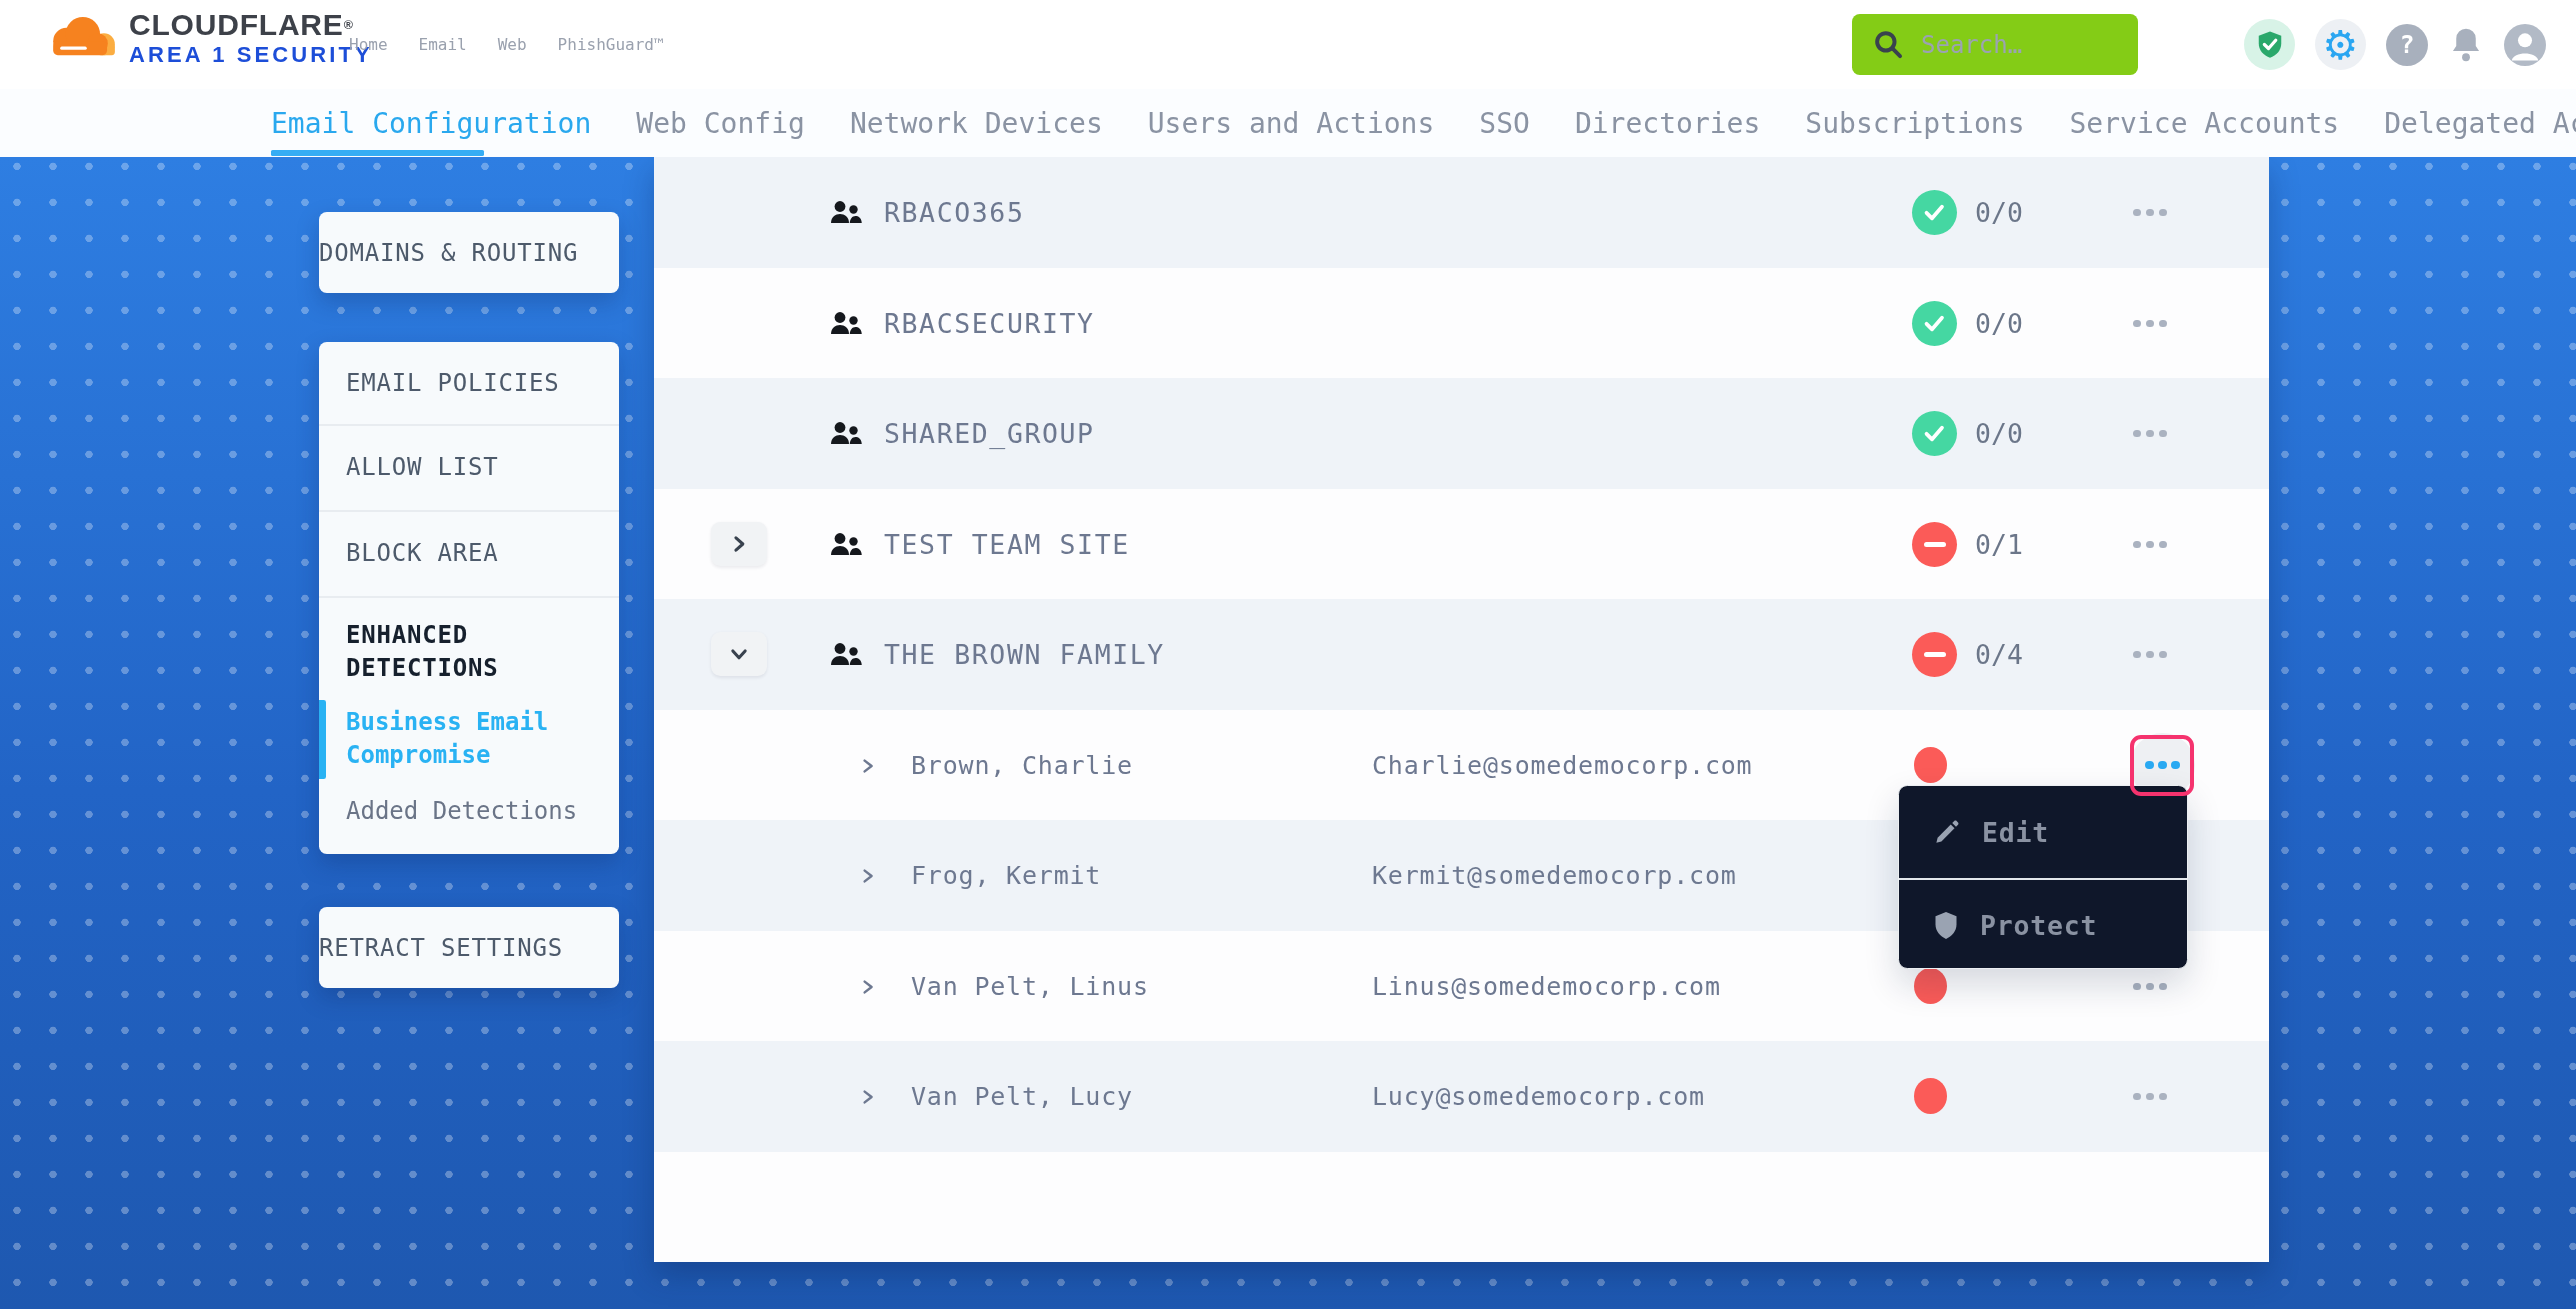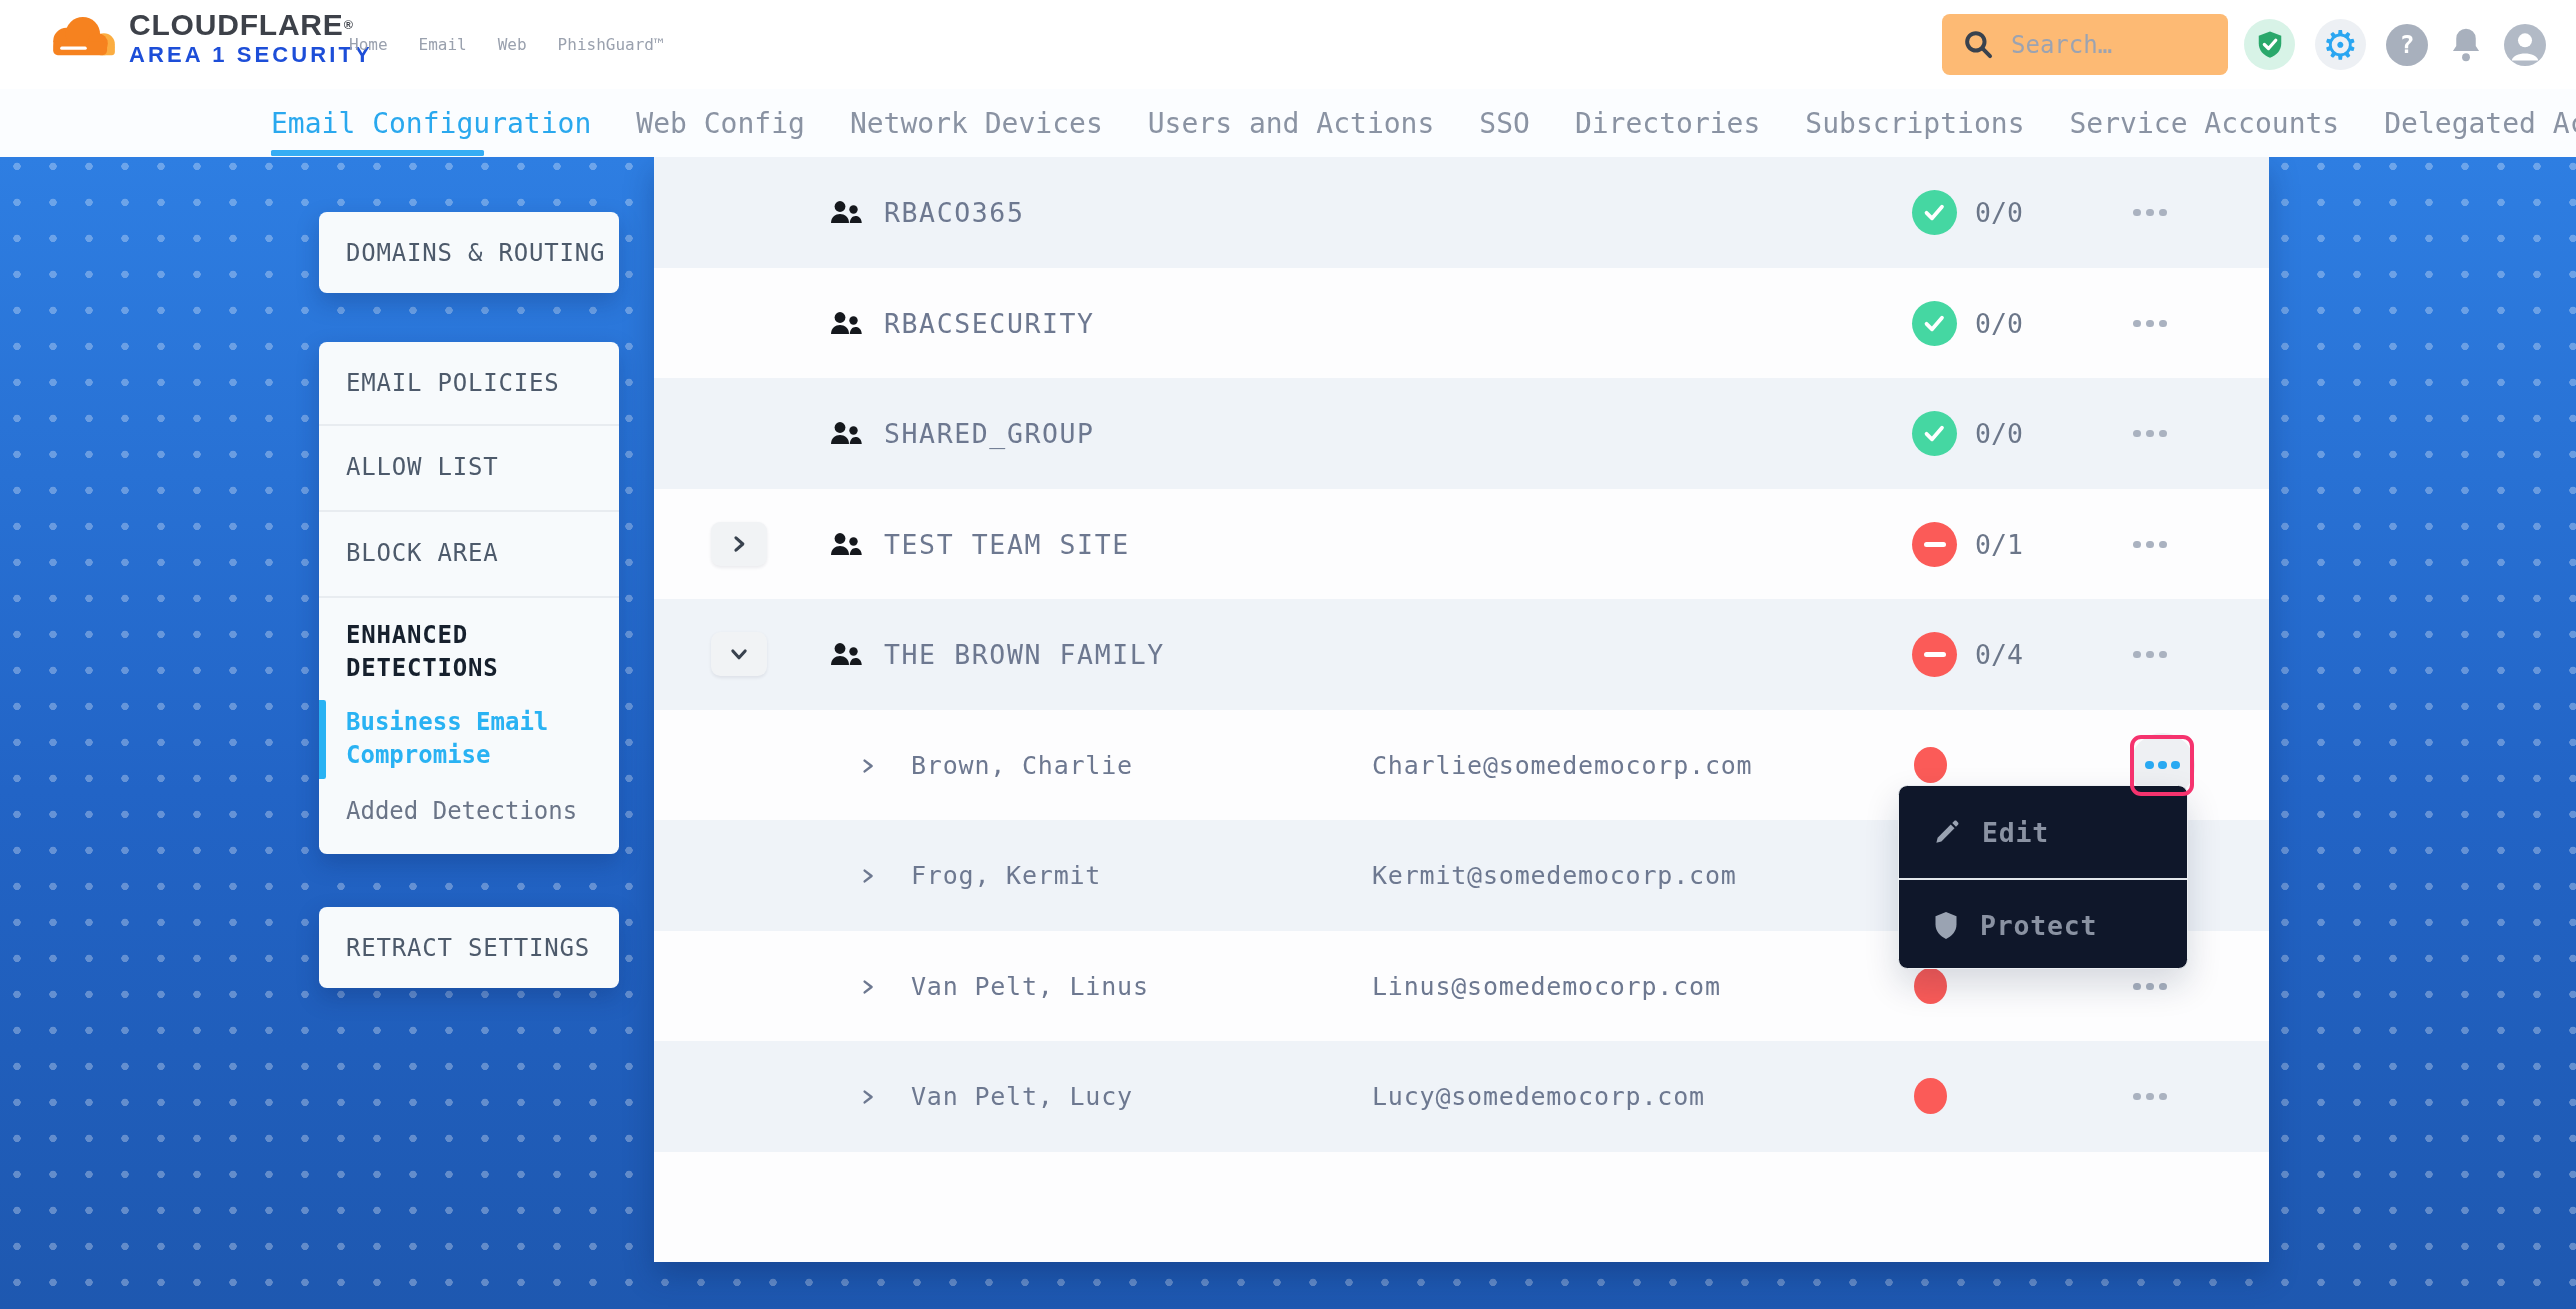--- a/index.html
+++ b/index.html
@@ -9,21 +9,21 @@
   
   .topbar { position:absolute; left:0; top:0; width:2576px; height:89px; background:#ffffff; z-index:30; }
   .logo { position:absolute; left:43px; top:7.8px; display:flex; align-items:center; gap:11px; }
   .logo-text { display:flex; flex-direction:column; }
   .brand-line { font-family:"Liberation Sans", sans-serif; font-weight:800; font-size:30px; letter-spacing:0.8px; color:#3d4149; line-height:34px; }
   .brand-line sup { font-size:12.5px; vertical-align:top; }
   .brand-sub { font-family:"Liberation Sans", sans-serif; font-weight:700; font-size:22px; letter-spacing:3.1px; color:#1d4ed8; line-height:26.5px; }
   .top-nav { position:absolute; left:349px; top:0; height:89px; display:flex; align-items:center; gap:31px; }
   .top-nav-item { font-size:16px; color:#9aa1ae; cursor:pointer; }
 
-  .search-box { position:absolute; left:1942px; top:14px; width:286px; height:61px; background:#fdba74; border-radius:7.8px; display:flex; align-items:center; padding-left:22px; gap:17px; }
+  .search-box { position:absolute; left:1852px; top:14px; width:286px; height:61px; background:#84cc16; border-radius:7.8px; display:flex; align-items:center; padding-left:22px; gap:17px; }
   .search-box input { border:none; outline:none; background:transparent; font-family:"DejaVu Sans Mono", monospace; font-size:24px; color:#57606c; width:195px; }
   .search-box input::placeholder { color:#9ba3b2; }
 
   .top-icons { position:absolute; right:30px; top:0; height:89px; display:flex; align-items:center; gap:20px; }
   .icon-chip { border-radius:50%; display:flex; align-items:center; justify-content:center; cursor:pointer; }
   .chip-shield { width:51px; height:51px; background:#d8f3e7; }
   .chip-gear { width:51px; height:51px; background:#edf0f4; }
   .gear-glyph { font-family:"DejaVu Sans", sans-serif; font-size:40px; color:#2aa6f1; line-height:1; }
   .chip-help { width:42px; height:42px; background:#a8b0bd; color:#fff; font-size:25px; font-weight:bold; }
   .chip-avatar { width:42px; height:42px; background:#b2bac6; overflow:hidden; position:relative; }
@@ -41,21 +41,21 @@
     background-image:
       radial-gradient(circle 3.5px at 17px 9.3px, rgba(255,255,255,0.30) 0 3.5px, transparent 3.9px),
       linear-gradient(180deg, #2e7ee2 0%, #2264c6 55%, #1e58b0 100%);
     background-size:36px 36px, 100% 100%; }
 
   
   .side-card { position:absolute; left:319px; width:300px; background:#f7fafc; border-radius:7.8px; box-shadow:0 9.3px 22px rgba(10,35,90,.25); z-index:10; }
   .card-domains { top:212px; height:81px; }
   .card-policies { top:342px; height:512px; }
   .card-retract { top:907px; height:81px; }
-  .side-single { height:100%; display:flex; align-items:center; padding-left:27px; font-size:24px; color:#4d5a6b; letter-spacing:0.8px; cursor:pointer; }
+  .side-single { height:100%; display:flex; align-items:center; font-size:24px; color:#4d5a6b; letter-spacing:0.8px; cursor:pointer; }
   .side-item { position:absolute; left:0; width:100%; display:flex; align-items:center; padding-left:27px; font-size:24px; color:#4d5a6b; letter-spacing:0.8px; cursor:pointer; }
   .side-div { position:absolute; left:0; width:100%; height:1.6px; background:#e8ecf0; }
   .enh-title { position:absolute; left:27px; top:619px; width:233px; font-size:24px; line-height:33px; color:#16202d; font-weight:bold; letter-spacing:0.8px; }
   .bec-bar { position:absolute; left:0; top:358px; width:7px; height:79px; background:#29b2f3; border-radius:0 2.3px 2.3px 0; }
   .bec-link { position:absolute; left:27px; top:364px; width:233px; font-size:24px; line-height:33px; color:#29b2f3; font-weight:bold; cursor:pointer; }
   .added-link { position:absolute; left:27px; top:455px; width:249px; font-size:24px; color:#6a7487; cursor:pointer; }
 
   
   .panel { position:absolute; left:654px; top:157px; width:1615px; height:1105px; background:#fdfdfe; box-shadow:0 12.5px 28px rgba(8,28,75,.28); z-index:5; }
   .row { position:absolute; left:0; width:1615px; height:111px; }

